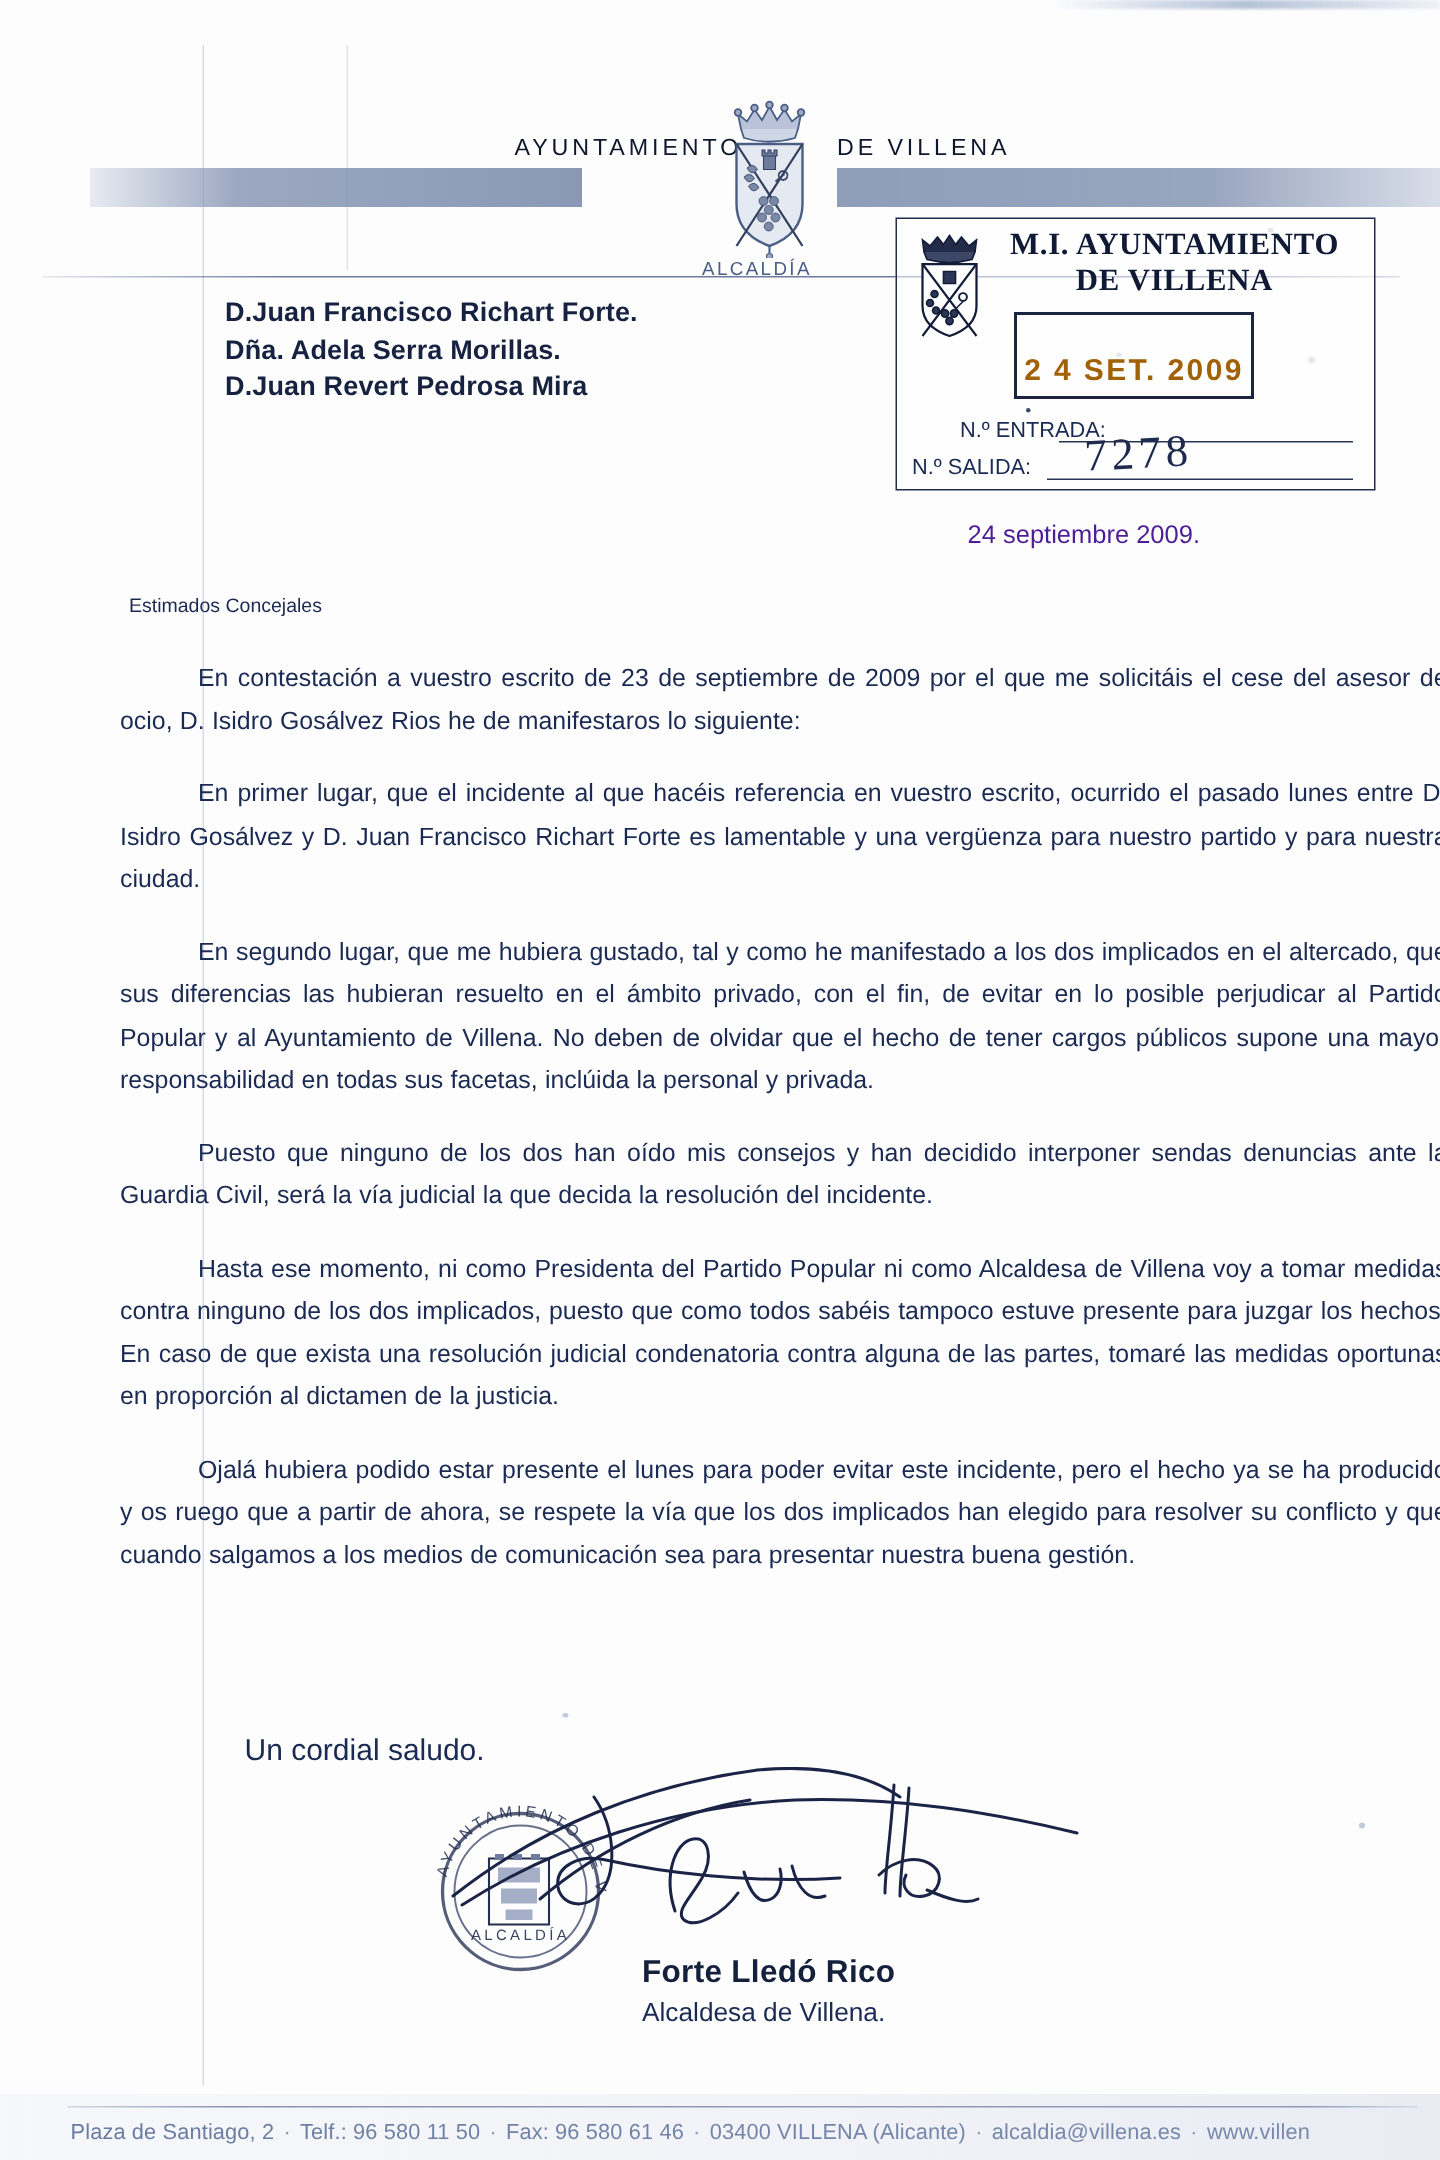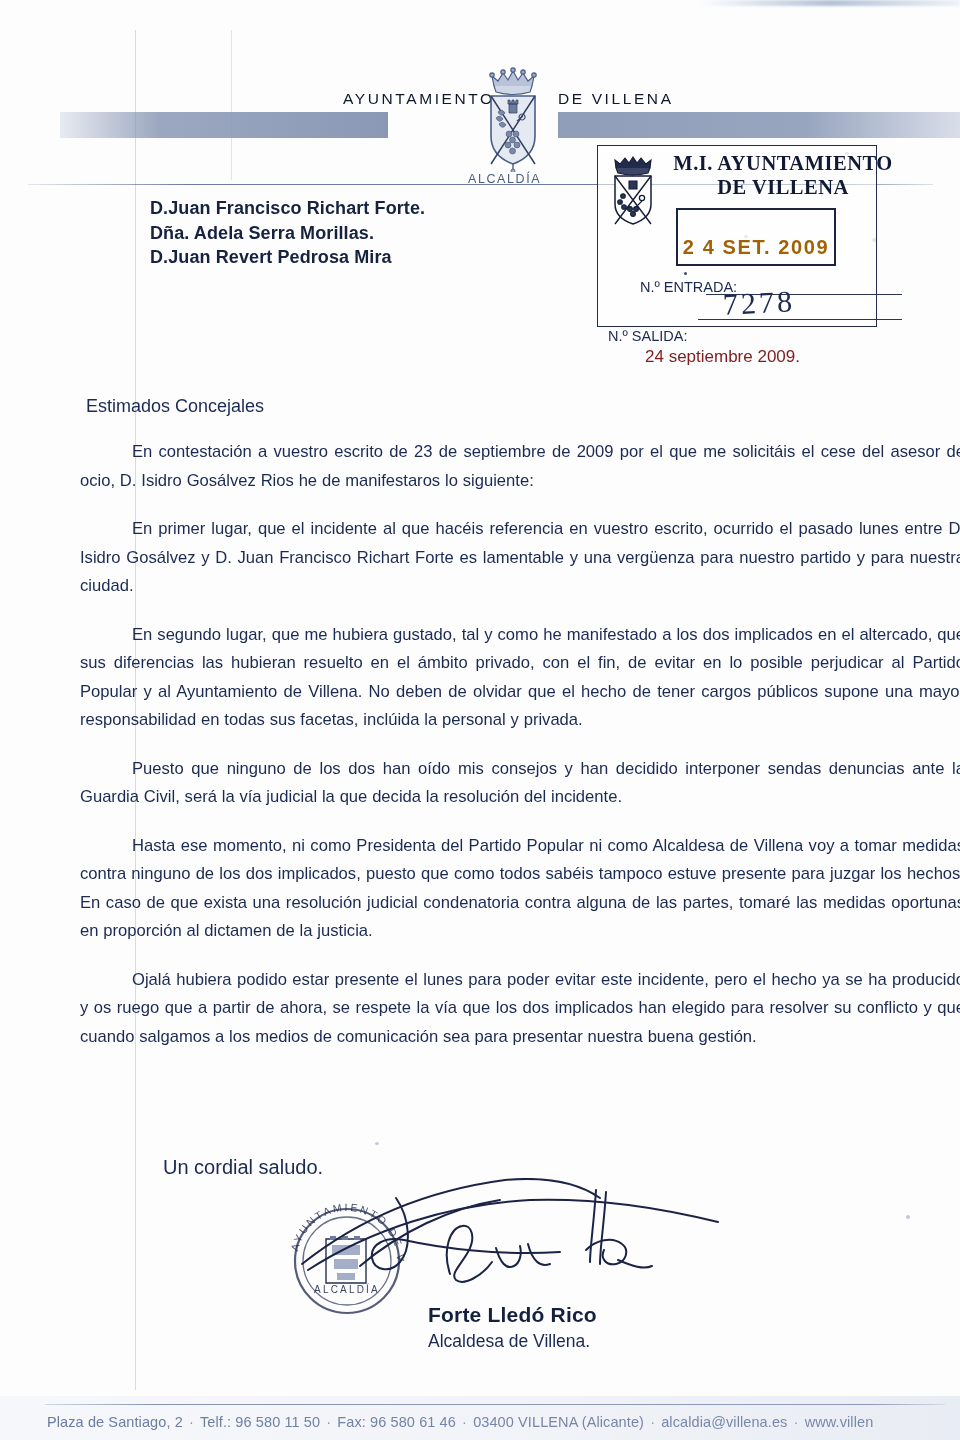--- a/index.html
+++ b/index.html
@@ -65,21 +65,21 @@
     font-size: 12.5px; letter-spacing: 1.6px; color: #4a5d83;
   }
 
   .rule-main {
     position: absolute; left: 28px; top: 184px; width: 905px; height: 1px;
     background: linear-gradient(90deg, rgba(90,110,150,.15), rgba(60,80,125,.75) 18%, rgba(60,80,125,.75) 88%, rgba(90,110,150,.2));
   }
 
   
   #stamp {
-    position: absolute; left: 597px; top: 145px; width: 280px; height: 182px;
+    position: absolute; left: 597px; top: 145px; width: 320px; height: 182px;
     border: 1.6px solid #222c4a;
     background: rgba(255,255,255,.55);
   }
   #stamp-crest { position: absolute; left: 10px; top: 8px; width: 50px; height: 72px; }
   .stamp-title {
     position: absolute; left: 64px; width: 242px; text-align: center;
     font-family: "Liberation Serif", serif; font-weight: 700;
     color: #111a35; letter-spacing: .5px;
   }
   #stamp-l1 { top: 6px;  font-size: 20.5px; }
@@ -93,21 +93,21 @@
   #stamp-date {
     font-family: "Liberation Sans", sans-serif; font-weight: 700;
     font-size: 20px; letter-spacing: 1.6px; color: #a16207; margin-top: 20px;
   }
 
   .stamp-field {
     position: absolute; left: 10px;
     font-size: 14.5px; color: #1b2a52; white-space: nowrap;
   }
   #stamp-entrada { top: 133px; margin-left: 32px; }
-  #stamp-salida  { top: 158px; margin-top: 24px; }
+  #stamp-salida  { top: 158px; }
   .field-rule {
     position: absolute; height: 1px; background: #2a3455;
   }
   #rule-entrada { left: 108px; top: 148px; width: 196px; }
   #rule-salida  { left: 100px; top: 173px; width: 204px; }
   #salida-number {
     position: absolute; left: 125px; top: 140px;
     font-family: "Liberation Serif", serif;
     font-size: 30px; color: #1f2b4e; letter-spacing: 3px;
     transform: rotate(-3deg);
@@ -119,27 +119,27 @@
     position: absolute; left: 150px; top: 196px; width: 420px;
   }
   #addressees div {
     font-size: 18px; font-weight: 700; line-height: 24.6px;
     color: #16223f; letter-spacing: .1px;
   }
 
   
   #letter-date {
     position: absolute; left: 0; top: 347px; width: 800px;
-    text-align: right; font-size: 17px; color: #7f1d1d;
+    text-align: right; font-size: 17px; color: #4c1d95;
   }
 
   
   #greeting {
     position: absolute; left: 86px; top: 396px;
-    font-size: 18px; color: #1b2a52;
+    font-size: 13px; color: #1b2a52;
   }
 
   #body {
     position: absolute; left: 80px; top: 438px; width: 885px;
   }
   #body p {
     margin: 0 0 20px 0;
     text-indent: 52px;
     font-size: 16.6px;
     line-height: 28.5px;

